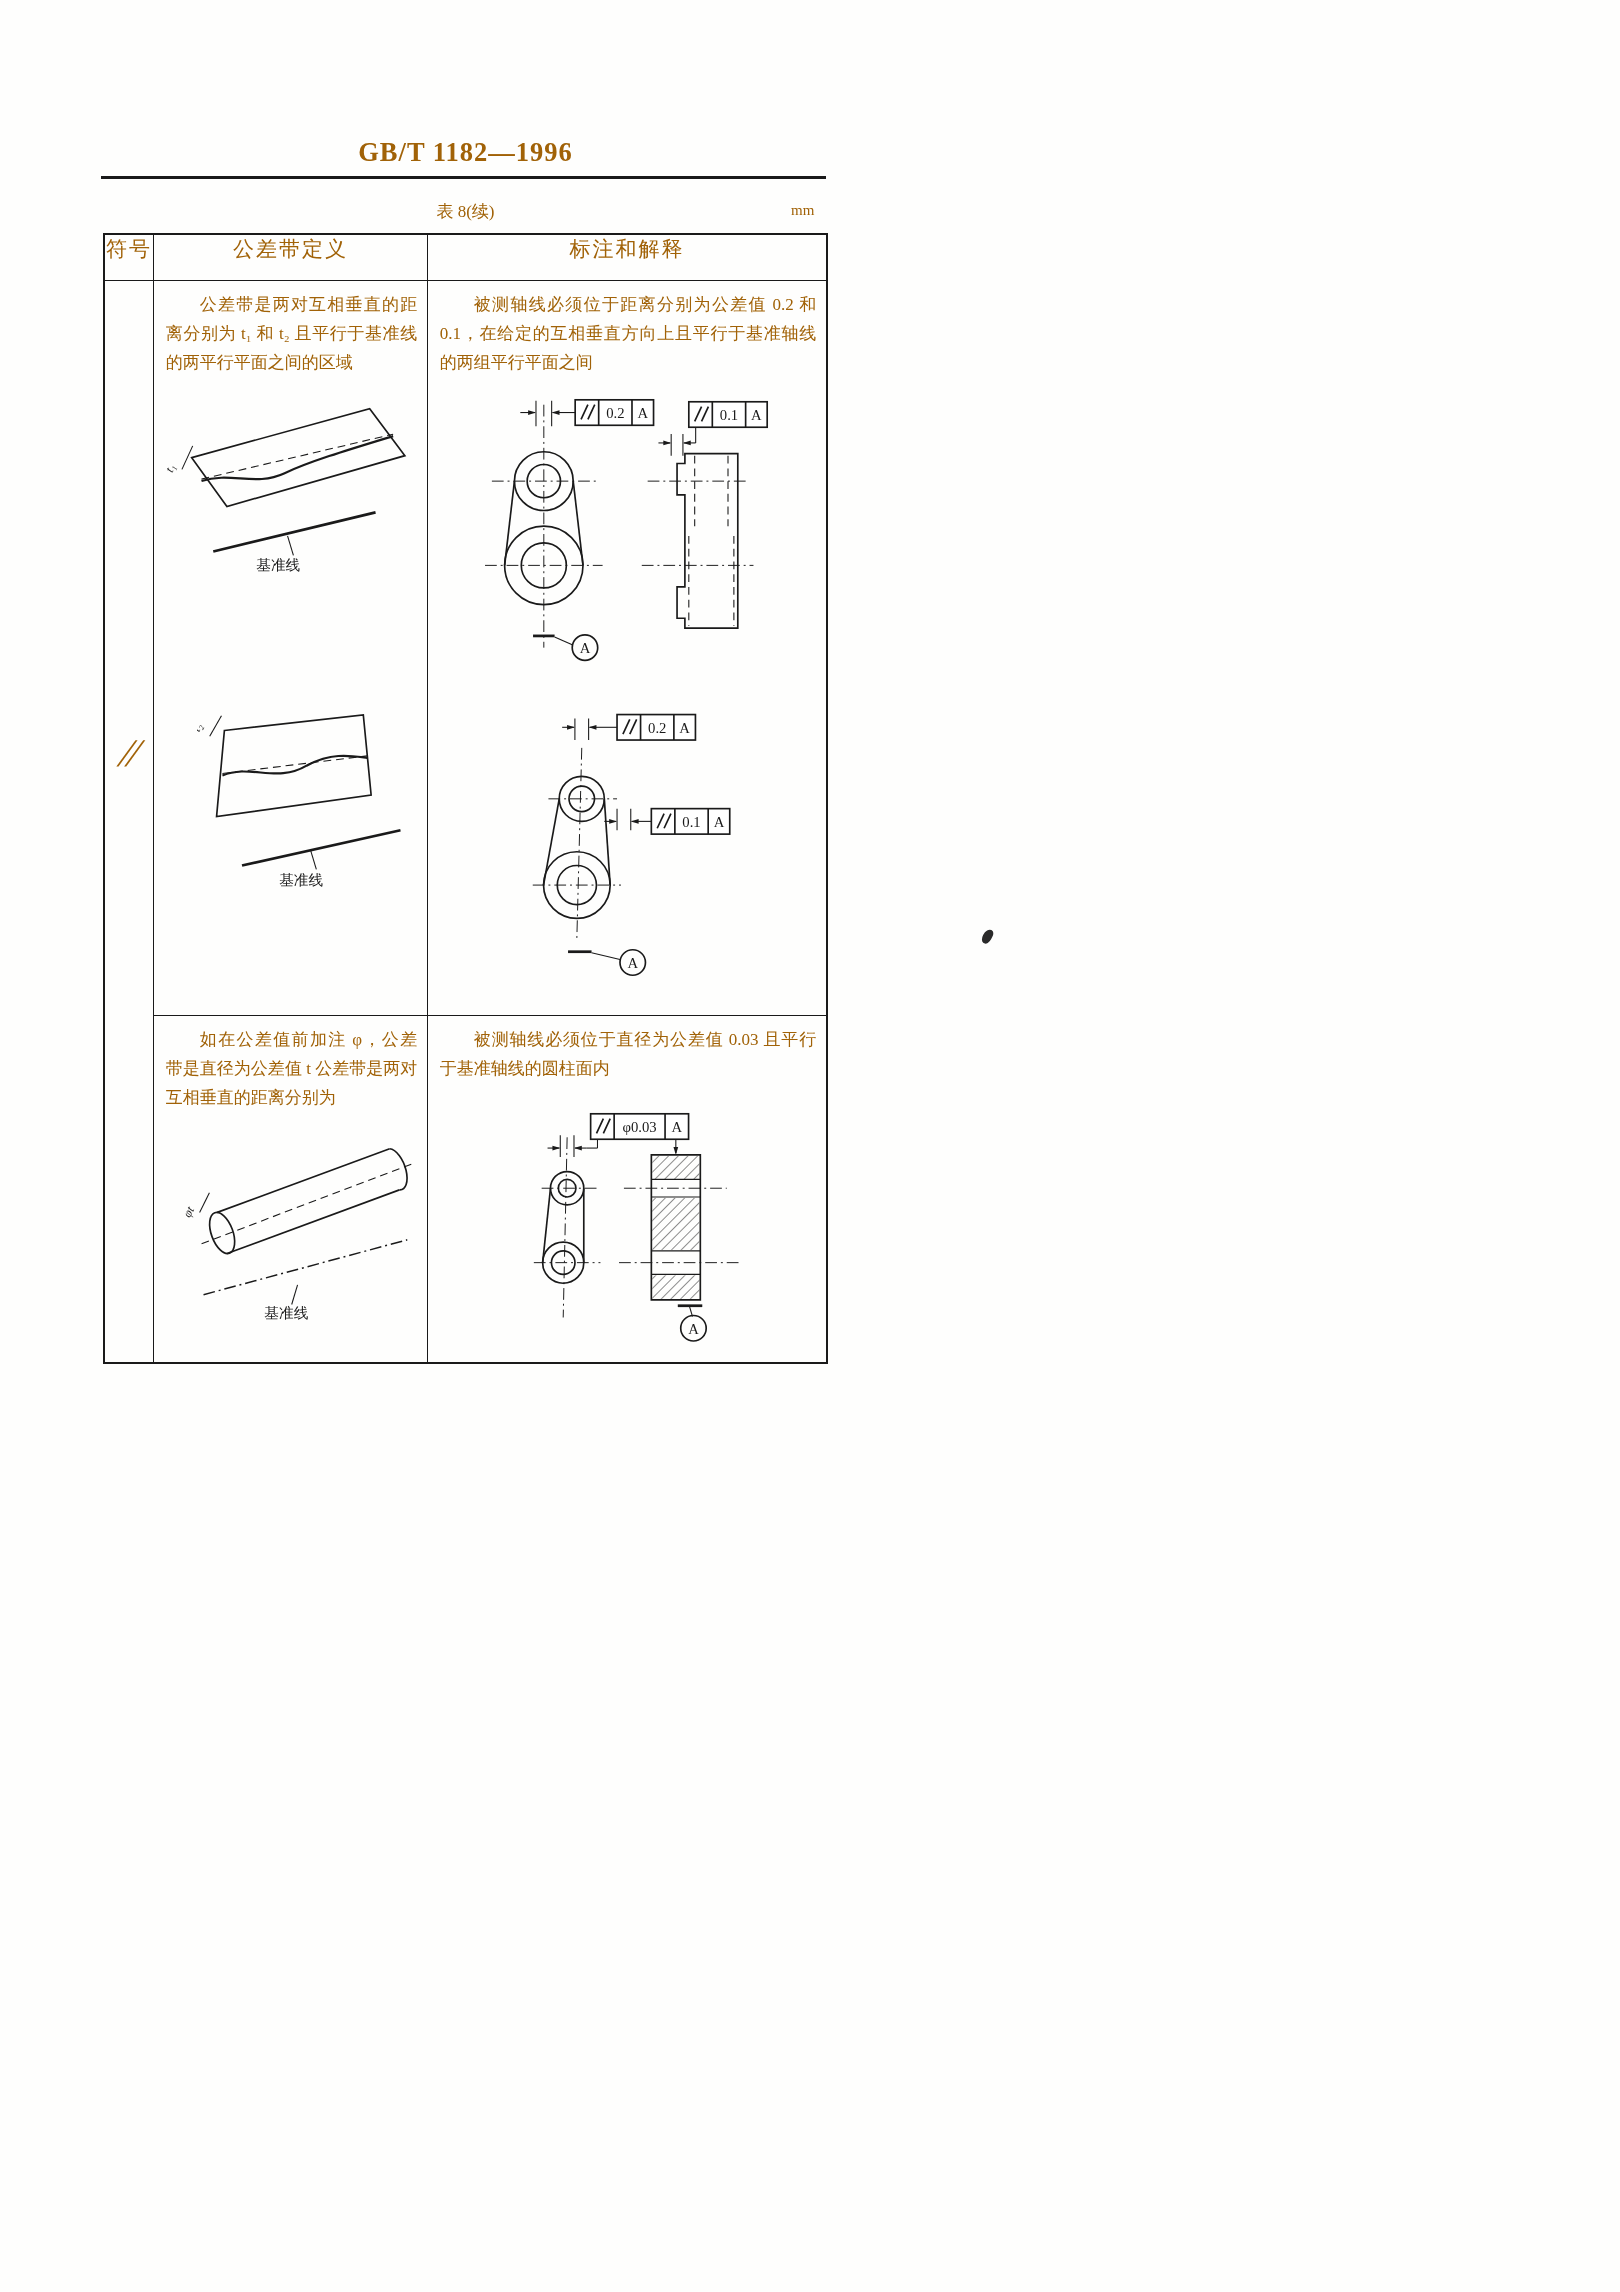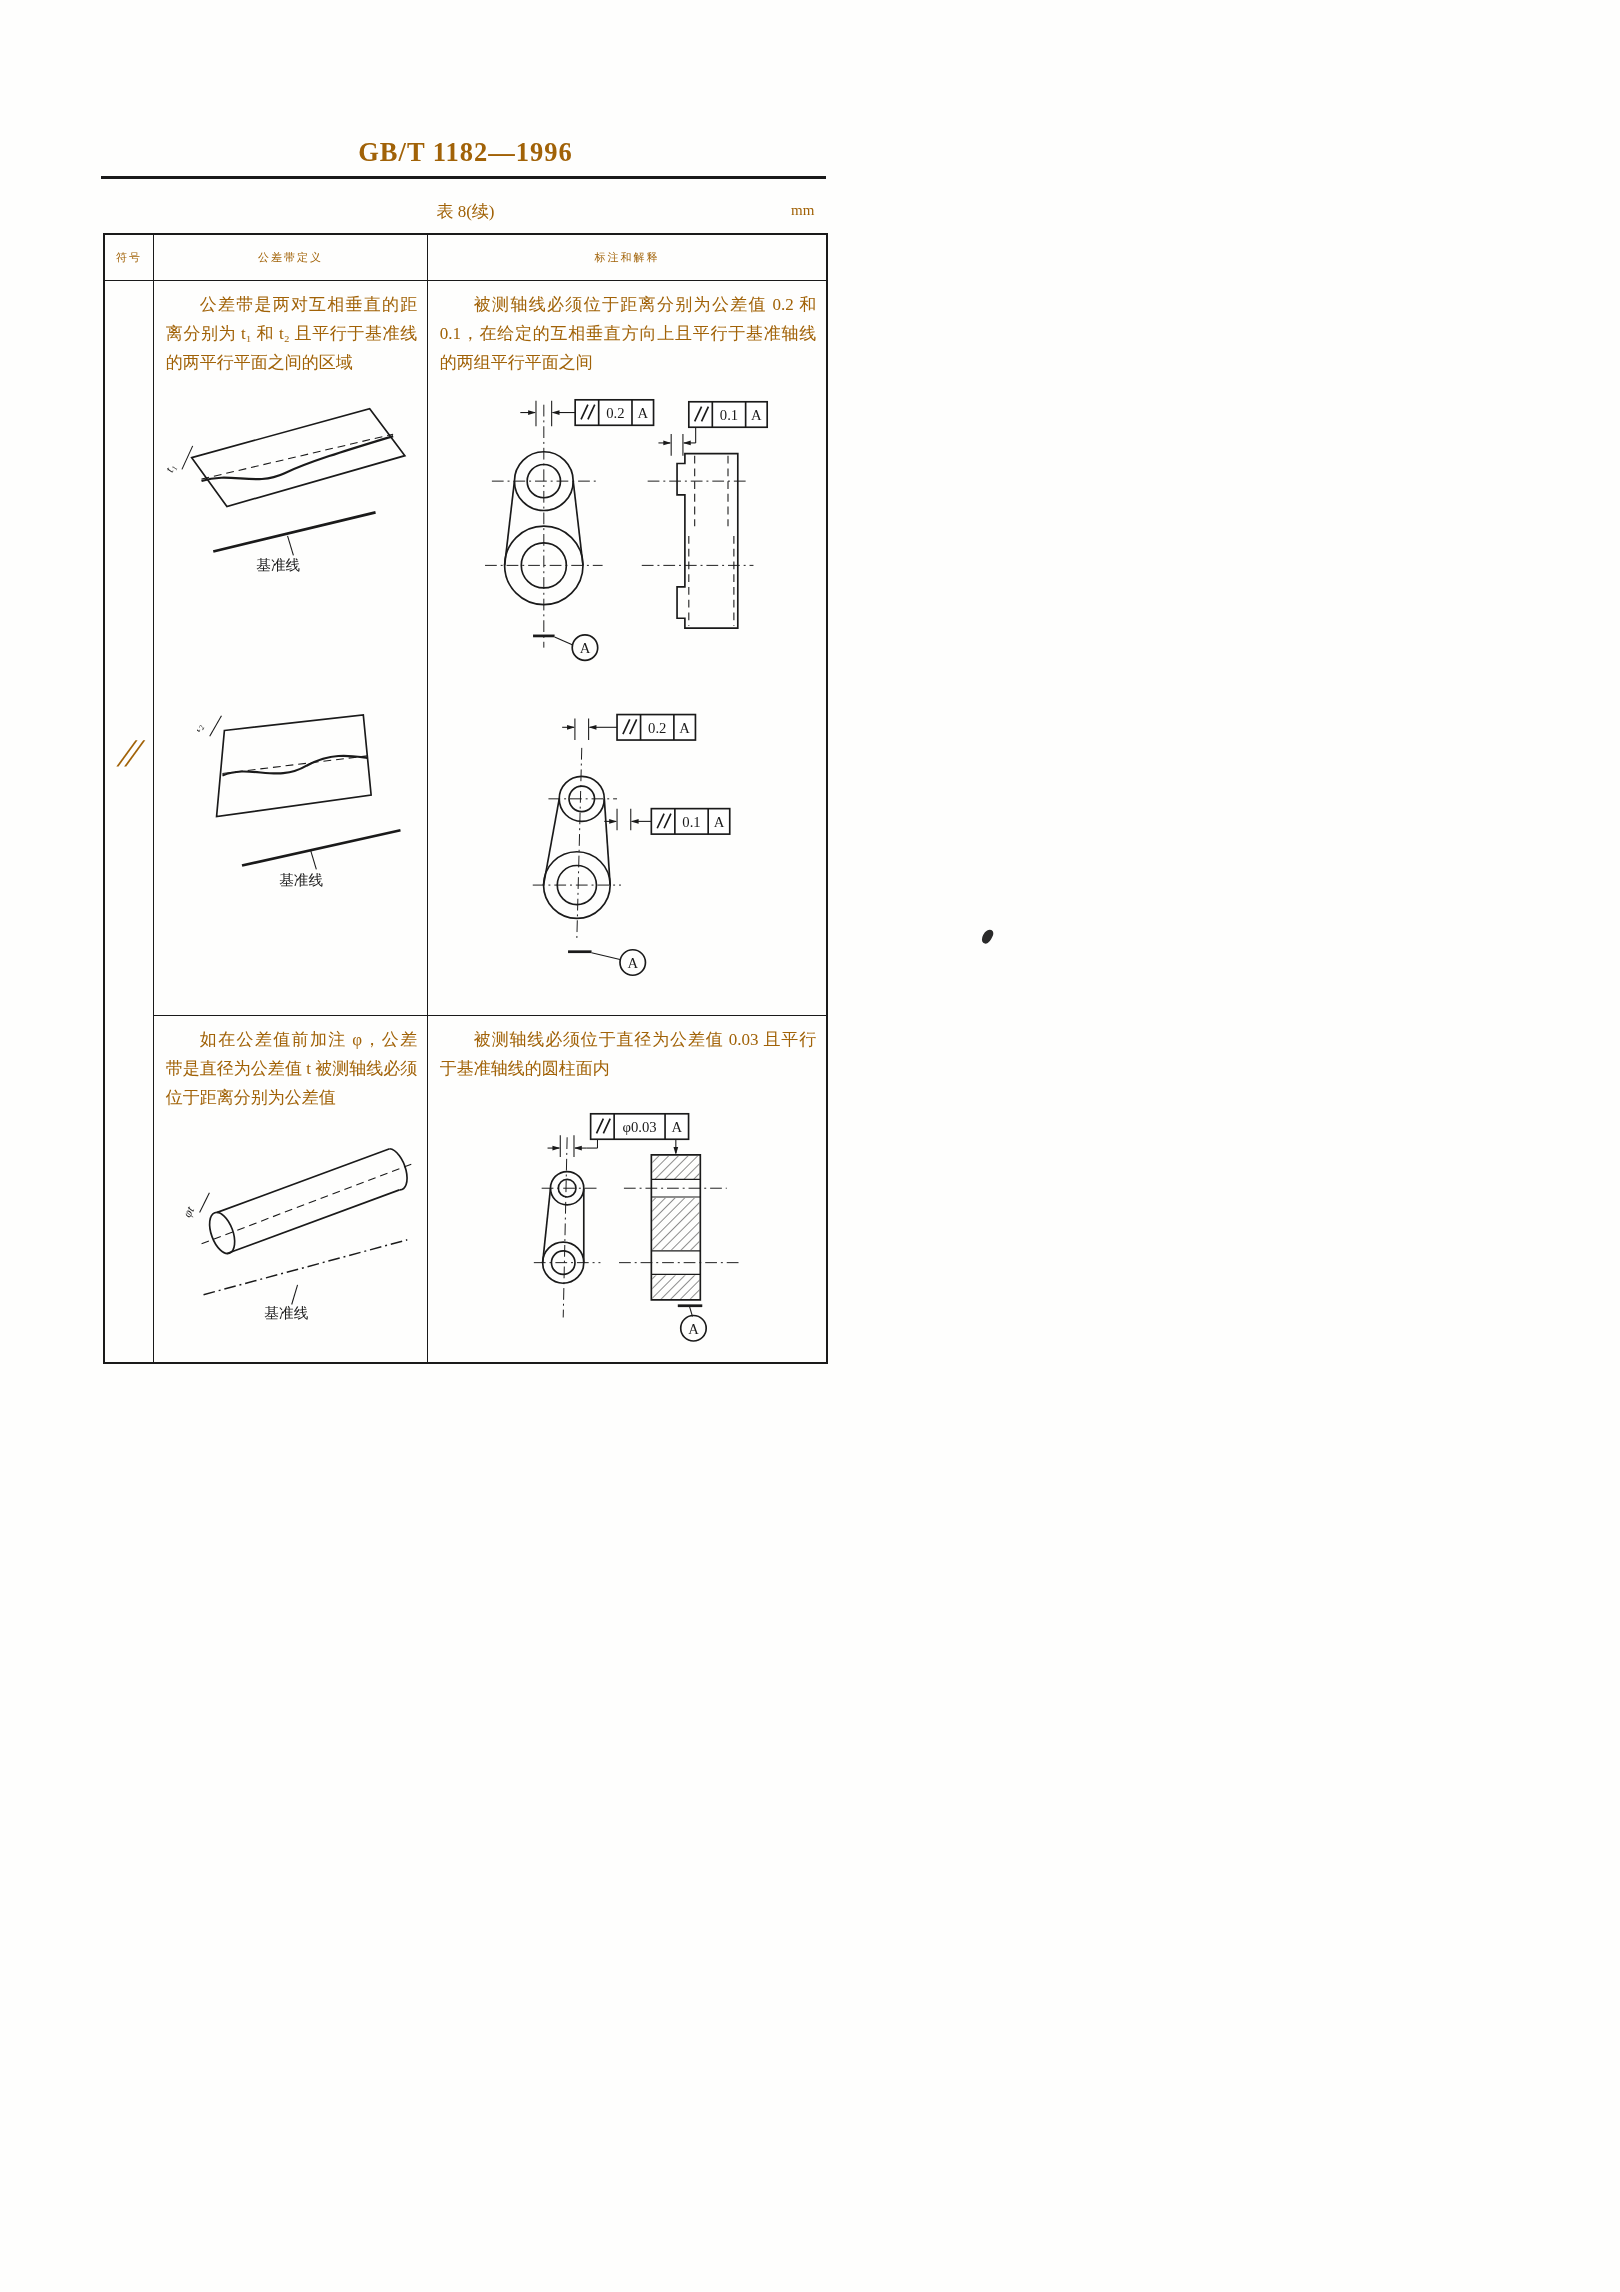--- a/index.html
+++ b/index.html
@@ -26,21 +26,21 @@
   .gtable{
     position:absolute;left:103px;top:233px;width:725px;height:1131px;
     border:2.5px solid #1a1a1a;box-sizing:border-box;
     display:grid;
     grid-template-columns:49px 274px 1fr;
     grid-template-rows:46px 735px auto;
   }
   .cell{position:relative;box-sizing:border-box;border-right:1.5px solid #1a1a1a;border-bottom:1.5px solid #1a1a1a;}
   .cell.lastcol{border-right:none;}
   .cell.lastrow{border-bottom:none;}
-  .th{display:flex;align-items:center;justify-content:center;font-size:11px;letter-spacing:2px;}
+  .th{display:flex;justify-content:center;font-size:21px;letter-spacing:2px;}
   .symbol-cell{display:flex;align-items:center;justify-content:center;}
   .symbol-glyph{
     font-size:39px;font-style:italic;letter-spacing:-2.9px;
     transform:translateY(-69px) skewX(-12deg);
   }
   .para{
     margin:8.8px 9.8px 0 11.8px;
     font-size:17px;line-height:29px;
     text-indent:2em;text-align:justify;
   }
@@ -251,21 +251,21 @@
         <g>
           <line class="sthick" x1="48" y1="264" x2="72" y2="264"></line>
           <line class="sthin" x1="72" y1="265" x2="101" y2="272"></line>
           <circle class="s" cx="114" cy="275" r="13"></circle>
           <text class="fcftext" x="114" y="280.5">A</text>
         </g>
       </svg>
     </div>
 
     <div class="cell lastrow" style="grid-column:2;grid-row:3;">
-      <div class="para">如在公差值前加注 φ，公差带是直径为公差值 t 被测轴线必须位于距离分别为公差值</div>
+      <div class="para">如在公差值前加注 φ，公差带是直径为公差值 t 公差带是两对互相垂直的距离分别为</div>
 
       <svg class="diag" style="left:23.5px;top:120px;" width="245" height="191" viewBox="0 0 250 195">
         <line class="s" x1="40" y1="78" x2="216" y2="13"></line>
         <line class="s" x1="50" y1="120" x2="226" y2="55"></line>
         <ellipse class="s" cx="45" cy="99" rx="11" ry="22" transform="rotate(-20 45 99)"></ellipse>
         <path class="s" d="M 216,13 A 11 22 -20 0 1 226,55"></path>
         <line class="sthin sdash" x1="24" y1="110" x2="240" y2="28"></line>
         <line class="sthin" x1="22" y1="78" x2="32" y2="58"></line>
         <text class="svglabel svgsmall" transform="translate(12,84) rotate(-63)">φt</text>
         <line class="scl clthick" x1="26" y1="162" x2="234" y2="106"></line>

